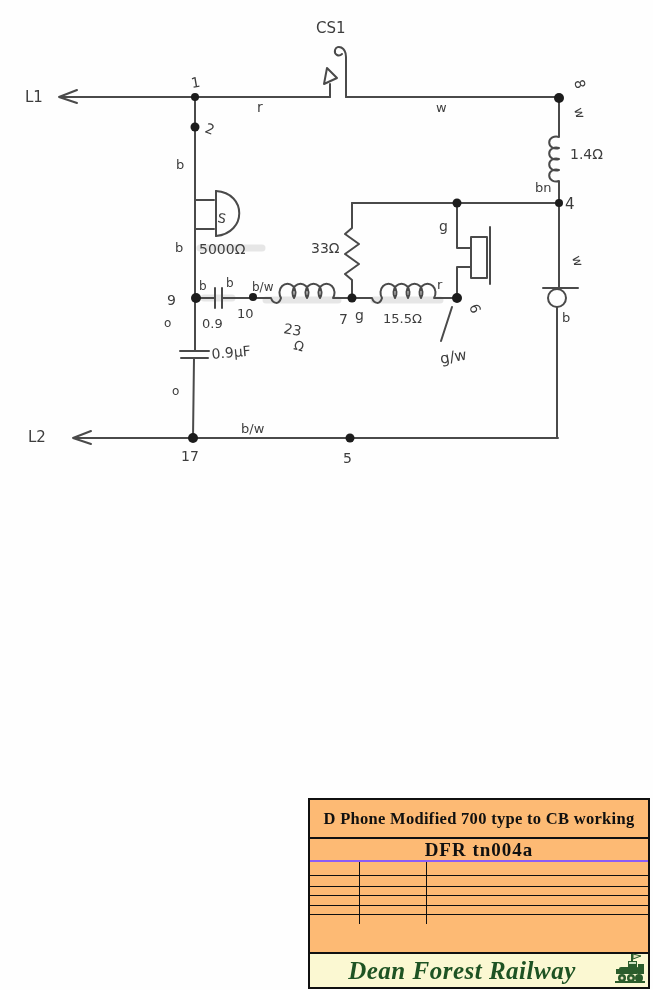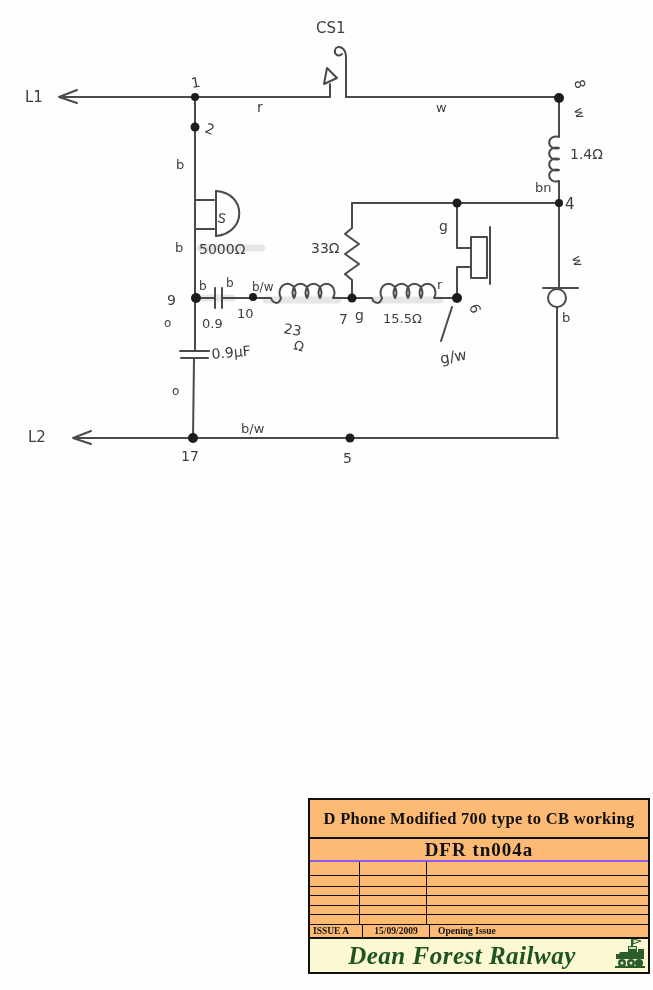--- a/index.html
+++ b/index.html
@@ -24,21 +24,21 @@
   .tb-row .c1{width:49px;border-right:1px solid #101010;}
   .tb-row .c2{width:66px;border-right:1px solid #101010;}
   .tb-row .c3{flex:1;}
   .r1{height:13px}.r2{height:10px}.r3{height:8px}.r4{height:9px}.r5{height:8px}.r6{height:9px}
   .tb-issue{height:12px;font-family:"Liberation Serif",serif;font-weight:bold;font-size:9.5px;}
   .tb-issue .c1,.tb-issue .c2,.tb-issue .c3{display:flex;align-items:center;}
   .tb-issue .c1{padding-left:3px;}
   .tb-issue .c2{justify-content:center;}
   .tb-issue .c3{padding-left:8px;}
   .tb-banner{height:33px;border-top:2px solid #101010;background:var(--banner_bg,#fbf8d2);
-             display:flex;align-items:center;justify-content:center;position:relative;}
+             display:flex;align-items:center;justify-content:center;position:relative;margin-top:28px;}
   .banner-text{font-family:"Liberation Serif",serif;font-style:italic;font-weight:bold;font-size:25px;
                color:var(--banner_text,#1e5323);padding-right:34px;letter-spacing:.5px;}
   .train-logo{position:absolute;right:2px;bottom:1px;}
 </style>
 </head>
 <body>
 
 <div class="page">
 
   <svg id="schematic" width="653" height="480" viewBox="0 0 653 480" xmlns="http://www.w3.org/2000/svg">
@@ -191,25 +191,20 @@
       <div class="tb-row r5">
           <div class="c1"></div>
           <div class="c2"></div>
           <div class="c3"></div>
         </div>
       <div class="tb-row r6">
           <div class="c1"></div>
           <div class="c2"></div>
           <div class="c3"></div>
         </div>
-      <div class="tb-row tb-issue">
-        <div class="c1">ISSUE A</div>
-        <div class="c2">15/09/2009</div>
-        <div class="c3">Opening Issue</div>
-      </div>
     </div>
 
     <div class="tb-banner">
       <div class="banner-text">Dean Forest Railway</div>
       <svg class="train-logo" width="32" height="34" viewBox="0 0 32 34" xmlns="http://www.w3.org/2000/svg">
         <g fill="#2b5c2b" stroke="none">
           <rect x="17" y="2" width="2" height="8"></rect>
           <path d="M19,2 L27,4 L19,7 Z" fill="#e8e4c0" stroke="#2b5c2b" stroke-width="1"></path>
           <rect x="14" y="9" width="9" height="7"></rect>
           <rect x="15" y="10" width="7" height="2" fill="#cfe0c0"></rect>

